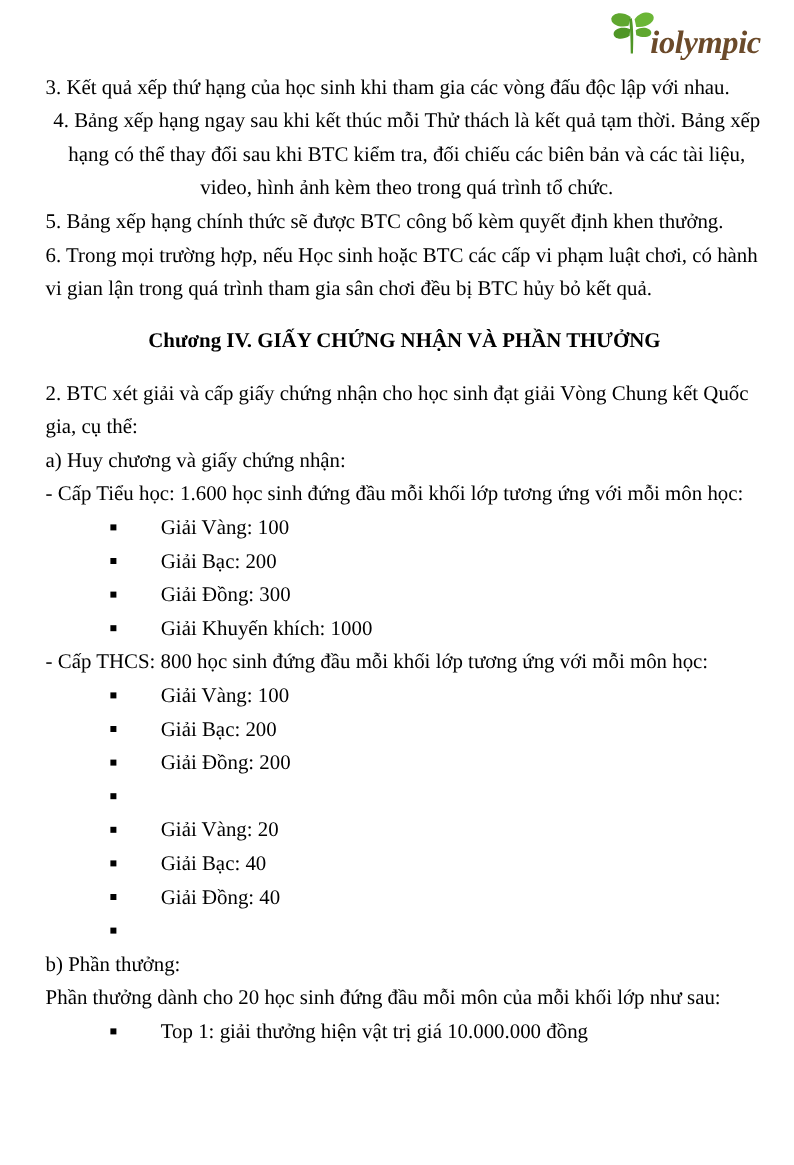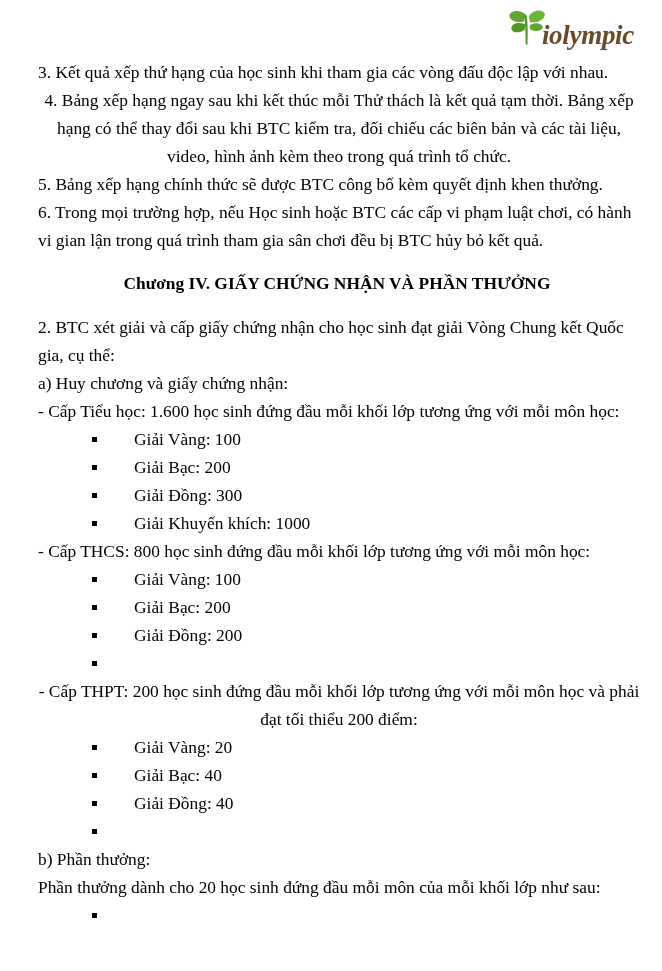--- a/index.html
+++ b/index.html
@@ -149,27 +149,26 @@
   </ul>
 
   <p class="para">- Cấp THCS: 800 học sinh đứng đầu mỗi khối lớp tương ứng với mỗi môn học:</p>
   <ul class="award-list">
     <li><span class="bullet-square"></span><span>Giải Vàng: 100</span></li>
     <li><span class="bullet-square"></span><span>Giải Bạc: 200</span></li>
     <li><span class="bullet-square"></span><span>Giải Đồng: 200</span></li>
     <li><span class="bullet-square"></span></li>
   </ul>
 
-  <p class="para wide">- Cấp THPT: 200 học sinh đứng đầu mỗi khối lớp tương ứng với mỗi môn học và phải đạt tối thiểu 200 điểm:</p>
   <ul class="award-list">
     <li><span class="bullet-square"></span><span>Giải Vàng: 20</span></li>
     <li><span class="bullet-square"></span><span>Giải Bạc: 40</span></li>
     <li><span class="bullet-square"></span><span>Giải Đồng: 40</span></li>
     <li><span class="bullet-square"></span></li>
   </ul>
 
   <p class="para">b) Phần thưởng:</p>
   <p class="para">Phần thưởng dành cho 20 học sinh đứng đầu mỗi môn của mỗi khối lớp như sau:</p>
   <ul class="award-list">
-    <li><span class="bullet-square"></span></li>
+    <li><span class="bullet-square"></span><span>Top 1: giải thưởng hiện vật trị giá 10.000.000 đồng</span></li>
   </ul>
 
 </div>
 
 </body></html>

